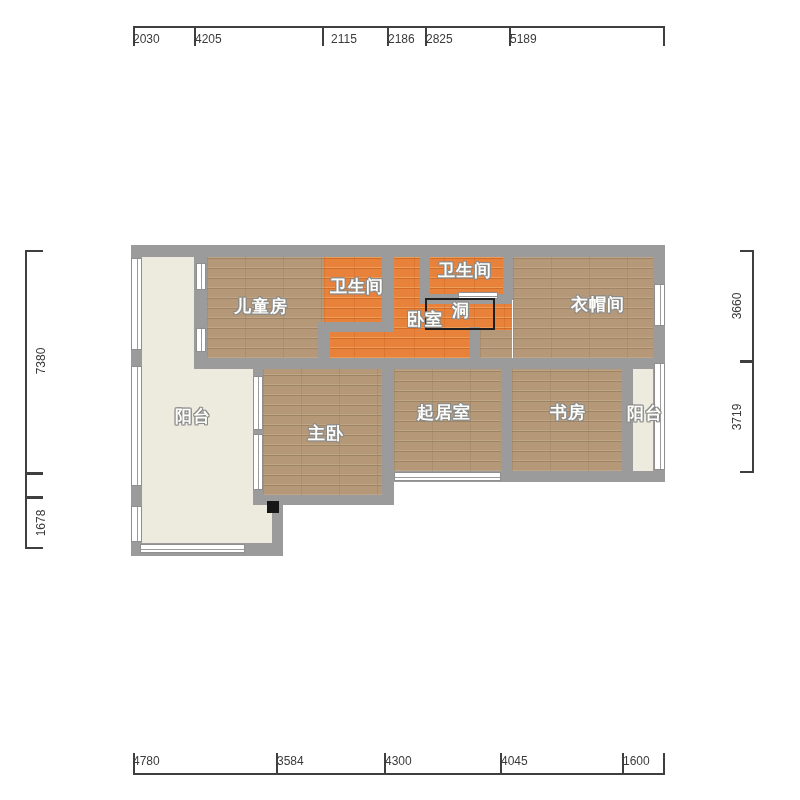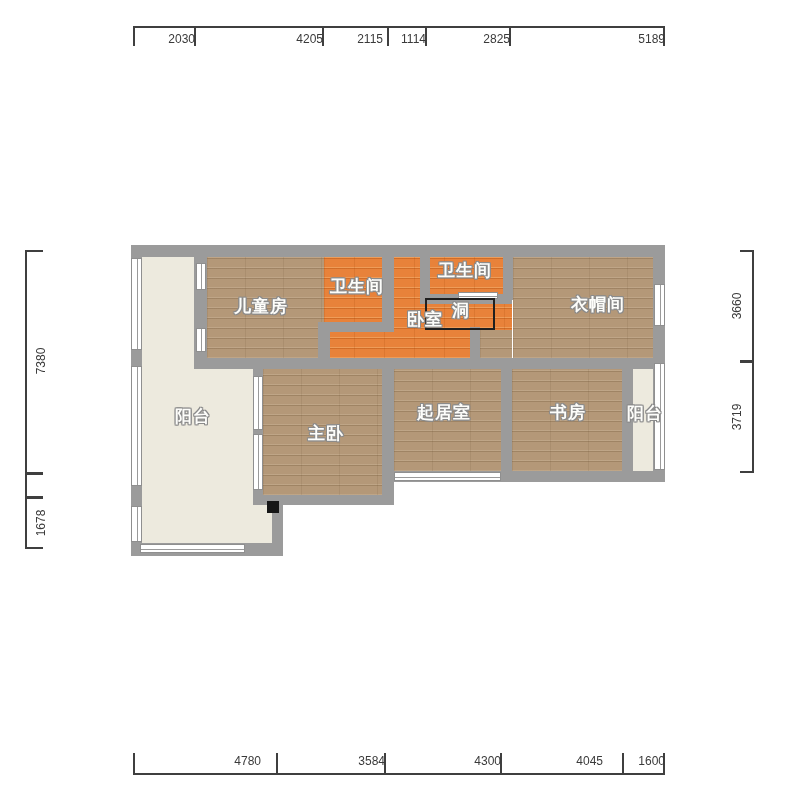--- a/index.html
+++ b/index.html
@@ -1,21 +1,21 @@
 <!DOCTYPE html>
 <html><head>
 <meta charset="utf-8">
 <style>
   html,body{margin:0;padding:0;background:#ffffff;}
   #canvas{position:relative;width:800px;height:800px;background:#ffffff;overflow:hidden;
           font-family:"Liberation Sans", sans-serif;}
   
   .dim-line{position:absolute;background:#3f3f3f;}
   .dim-tick{position:absolute;background:#3f3f3f;}
-  .dim-label{position:absolute;font-size:12px;color:#3a3a3a;text-align:right;
+  .dim-label{position:absolute;font-size:12px;color:#3a3a3a;text-align:left;
              line-height:16px;height:16px;white-space:nowrap;}
   .dim-label-v{position:absolute;font-size:12px;color:#3a3a3a;white-space:nowrap;
                transform:translate(-50%,-50%) rotate(-90deg);}
   
   .floor-wood{position:absolute;background-color:#b49878;
     background-image:
       repeating-linear-gradient(90deg, rgba(80,55,25,0.10) 0 1px, rgba(0,0,0,0) 1px 38px),
       repeating-linear-gradient(0deg, rgba(255,245,225,0.14) 0 1px, rgba(0,0,0,0) 1px 9px, rgba(85,60,30,0.22) 9px 10px);}
   .floor-orange{position:absolute;background-color:#e8823a;
     background-image:
@@ -45,22 +45,22 @@
     <div class="dim-line" style="left:133px;top:26px;width:532px;height:2px;"></div>
     <div class="dim-tick" style="left:133px;top:26px;width:2px;height:20px;"></div>
     <div class="dim-tick" style="left:194px;top:26px;width:2px;height:20px;"></div>
     <div class="dim-tick" style="left:322px;top:26px;width:2px;height:20px;"></div>
     <div class="dim-tick" style="left:387px;top:26px;width:2px;height:20px;"></div>
     <div class="dim-tick" style="left:425px;top:26px;width:2px;height:20px;"></div>
     <div class="dim-tick" style="left:509px;top:26px;width:2px;height:20px;"></div>
     <div class="dim-tick" style="left:663px;top:26px;width:2px;height:20px;"></div>
     <div class="dim-label" style="left:133px;top:31px;width:62px;">2030</div>
     <div class="dim-label" style="left:195px;top:31px;width:128px;">4205</div>
-    <div class="dim-label" style="left:323px;top:31px;width:60px;">2115</div>
-    <div class="dim-label" style="left:388px;top:31px;width:38px;">1114</div>
+    <div class="dim-label" style="left:331px;top:31px;width:60px;">2115</div>
+    <div class="dim-label" style="left:388px;top:31px;width:38px;">2186</div>
     <div class="dim-label" style="left:426px;top:31px;width:84px;">2825</div>
     <div class="dim-label" style="left:510px;top:31px;width:155px;">5189</div>
   </div>
 
   <div>
     <div class="dim-line" style="left:133px;top:773px;width:532px;height:2px;"></div>
     <div class="dim-tick" style="left:133px;top:753px;width:2px;height:22px;"></div>
     <div class="dim-tick" style="left:276px;top:753px;width:2px;height:22px;"></div>
     <div class="dim-tick" style="left:384px;top:753px;width:2px;height:22px;"></div>
     <div class="dim-tick" style="left:500px;top:753px;width:2px;height:22px;"></div>

